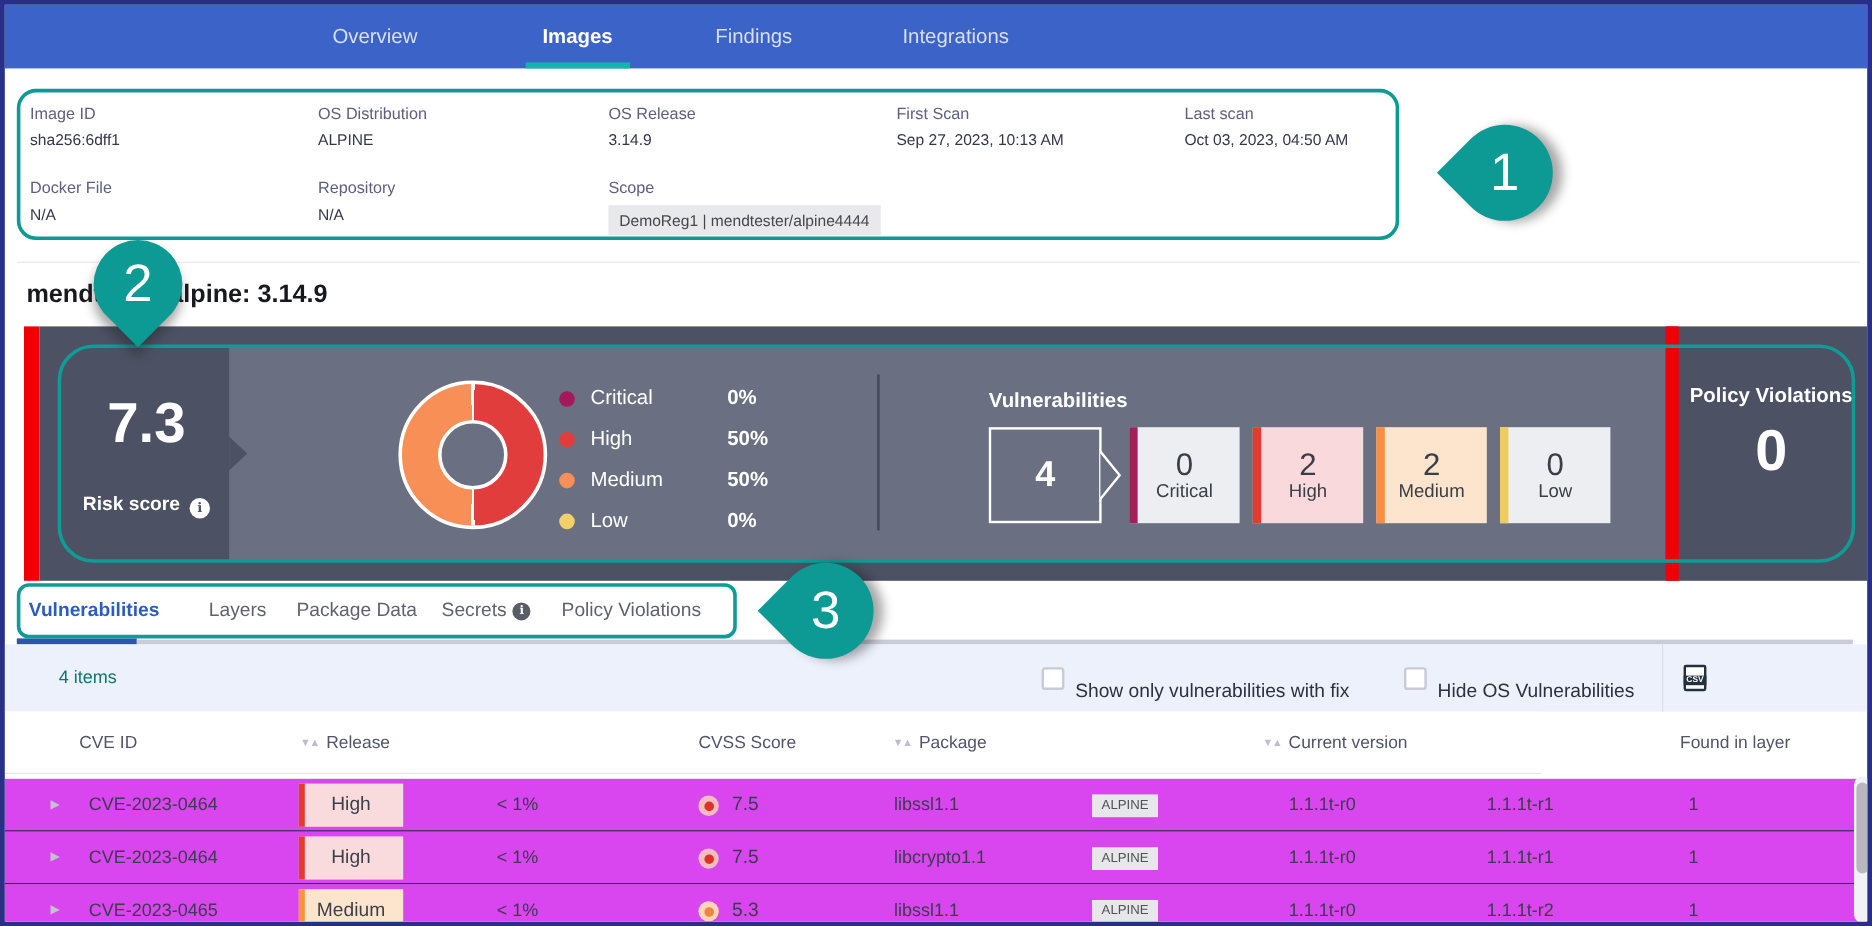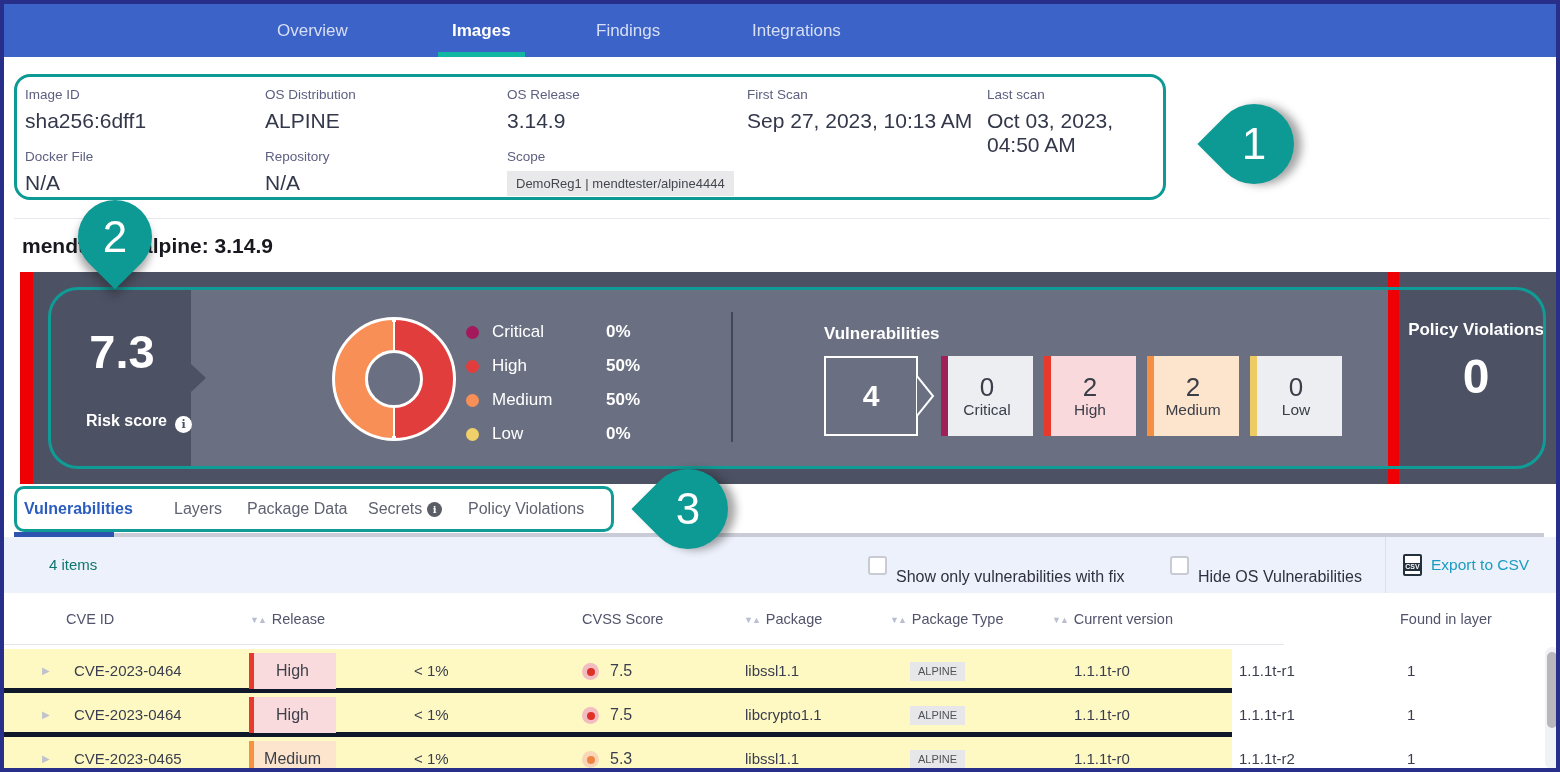--- a/index.html
+++ b/index.html
@@ -13,21 +13,21 @@
              color:#d7dff5; cursor:pointer; }
   .nav-tab.active { color:#fff; font-weight:700; }
   .nav-tab.active::after { content:""; position:absolute; left:-14px; right:-14px; bottom:0;
              height:5px; background:#12b7a4; }
 
   
   .meta-box { position:absolute; left:10px; top:70px; width:1152px; height:126px;
               border:3px solid #0d9a94; border-radius:16px; background:#fff; }
   .meta-field { position:absolute; }
   .meta-label { font-size:13.5px; color:#5d6080; margin-bottom:7px; }
-  .meta-value { font-size:21px; color:#33374a; }
+  .meta-value { font-size:13px; color:#33374a; }
   .scope-chip { display:inline-block; background:#e9e9eb; color:#44474f; font-size:13px;
                 padding:5px 9px; }
 
   .hr-light { position:absolute; left:10px; top:214px; width:1536px; height:1px; background:#e8e9ee; }
   .page-title { position:absolute; left:18px; top:230px; font-size:21px; font-weight:700; color:#18181f; }
 
   
   .balloon { position:absolute; background:#0d9a94; box-shadow:5px 6px 9px rgba(30,30,30,.4); z-index:40; }
   .balloon.point-left { border-radius:0 50% 50% 50%; transform:rotate(-45deg); }
   .balloon.point-down { border-radius:50% 50% 0 50%; transform:rotate(45deg); }
@@ -37,21 +37,21 @@
   .balloon.point-down .num { transform:rotate(-45deg); }
 
   
   .risk-dark { position:absolute; left:29px; top:268px; width:1523px; height:212px; background:#4c5164; }
   .red-stripe { position:absolute; top:268px; height:212px; background:#ee0005; }
   .risk-light { position:absolute; left:187px; top:284px; width:1197px; height:180px; background:#6a7082; }
   .risk-outline { position:absolute; left:44px; top:283px; width:1498px; height:182px;
                   border:3px solid #0f9c96; border-radius:30px; z-index:30; pointer-events:none; }
   .risk-score { position:absolute; left:58px; top:320px; width:120px; text-align:center;
                 color:#fff; font-size:47px; font-weight:700; z-index:5;}
-  .risk-score-label { position:absolute; left:48px; top:408px; width:140px; text-align:right;
+  .risk-score-label { position:absolute; left:48px; top:408px; width:140px; text-align:center;
                 color:#fff; font-size:16px; font-weight:700; z-index:5;}
   .risk-arrow { position:absolute; left:187px; top:360px; width:0; height:0;
                 border-top:14px solid transparent; border-bottom:14px solid transparent;
                 border-left:15px solid #4c5164; z-index:6;}
   .info-light { display:inline-block; width:17px; height:17px; border-radius:50%; background:#fff;
                 color:#4c5164; font-size:11px; font-weight:700; text-align:center; line-height:17px;
                 vertical-align:-2px; margin-left:8px; font-family:"DejaVu Serif", serif;}
   .info-light::before { content:"i"; }
 
   .donut { position:absolute; left:328px; top:313px; width:124px; height:124px; border-radius:50%;
@@ -113,22 +113,22 @@
               color:#fff; background:#25303d; text-align:center; line-height:8px; }
   .export-label { position:absolute; left:1427px; top:0; line-height:56px; font-size:15.5px;
               color:#1a9cc0; cursor:pointer; }
 
   
   .thead { position:absolute; left:0; top:589px; width:1280px; height:52px; background:#fff;
            border-bottom:1px solid #e4e6ec; }
   .th { position:absolute; top:0; line-height:52px; font-size:14.5px; color:#51546a; white-space:nowrap; }
   .sort { font-size:9px; color:#b9bfd0; letter-spacing:-1px; margin-right:6px; vertical-align:1px;}
   .sort::before { content:"\25BC\25B2"; }
-  .trow { position:absolute; left:0; width:1228px; height:44px; background:#fef9c3;
-          border-bottom:5px solid #0f172a; }
+  .trow { position:absolute; left:0; width:1552px; height:44px; background:#d946ef;
+          border-bottom:1px solid #0f172a; }
   .td { position:absolute; top:0; line-height:44px; font-size:15px; color:#3a3d4d; white-space:nowrap; }
   .expander { position:absolute; left:38px; top:0; line-height:44px; font-size:10px; color:#c0c3cc; cursor:pointer; }
   .expander::before { content:"\25B6"; }
   .sev-badge { position:absolute; left:245px; top:4px; width:87px; height:36px; display:flex;
                align-items:center; justify-content:center; font-size:16px; color:#3c3f49; }
   .sev-badge::before { content:""; position:absolute; left:0; top:0; width:5px; height:36px; }
   .sev-badge.high { background:#fadbdd; } .sev-badge.high::before { background:#e8392f; }
   .sev-badge.medium { background:#fce4cd; } .sev-badge.medium::before { background:#f7923e; }
   .cvss-dot { position:absolute; left:578px; top:14px; width:17px; height:17px; border-radius:50%; }
   .cvss-dot::after { content:""; position:absolute; left:4.5px; top:4.5px; width:8px; height:8px; border-radius:50%; }
@@ -293,29 +293,27 @@
   <div class="filter-bar">
     <div class="items-count">4 items</div>
     <div class="cb" style="left:864px"></div>
     <div class="cb-label" style="left:892px">Show only vulnerabilities with fix</div>
     <div class="cb" style="left:1166px"></div>
     <div class="cb-label" style="left:1194px">Hide OS Vulnerabilities</div>
     <div class="filter-divider"></div>
     <div class="csv-icon">
       <span class="csv-txt">CSV</span>
     </div>
-    <div class="export-label">Export to CSV</div>
   </div>
 
   <div class="thead">
     <div class="th" style="left:62px">CVE ID</div>
     <div class="th" style="left:246px"><span class="sort"></span><span>Release</span></div>
     <div class="th" style="left:578px">CVSS Score</div>
     <div class="th" style="left:740px"><span class="sort"></span><span>Package</span></div>
-    <div class="th" style="left:886px"><span class="sort"></span><span>Package Type</span></div>
     <div class="th" style="left:1048px"><span class="sort"></span><span>Current version</span></div>
     <div class="th" style="left:1396px">Found in layer</div>
   </div>
 
   <div class="trow" style="top:645px">
     <span class="expander"></span>
     <span class="td col-cve">CVE-2023-0464</span>
     <span class="sev-badge high">High</span>
     <span class="td col-epss">&lt; 1%</span>
     <span class="cvss-dot high"></span>

